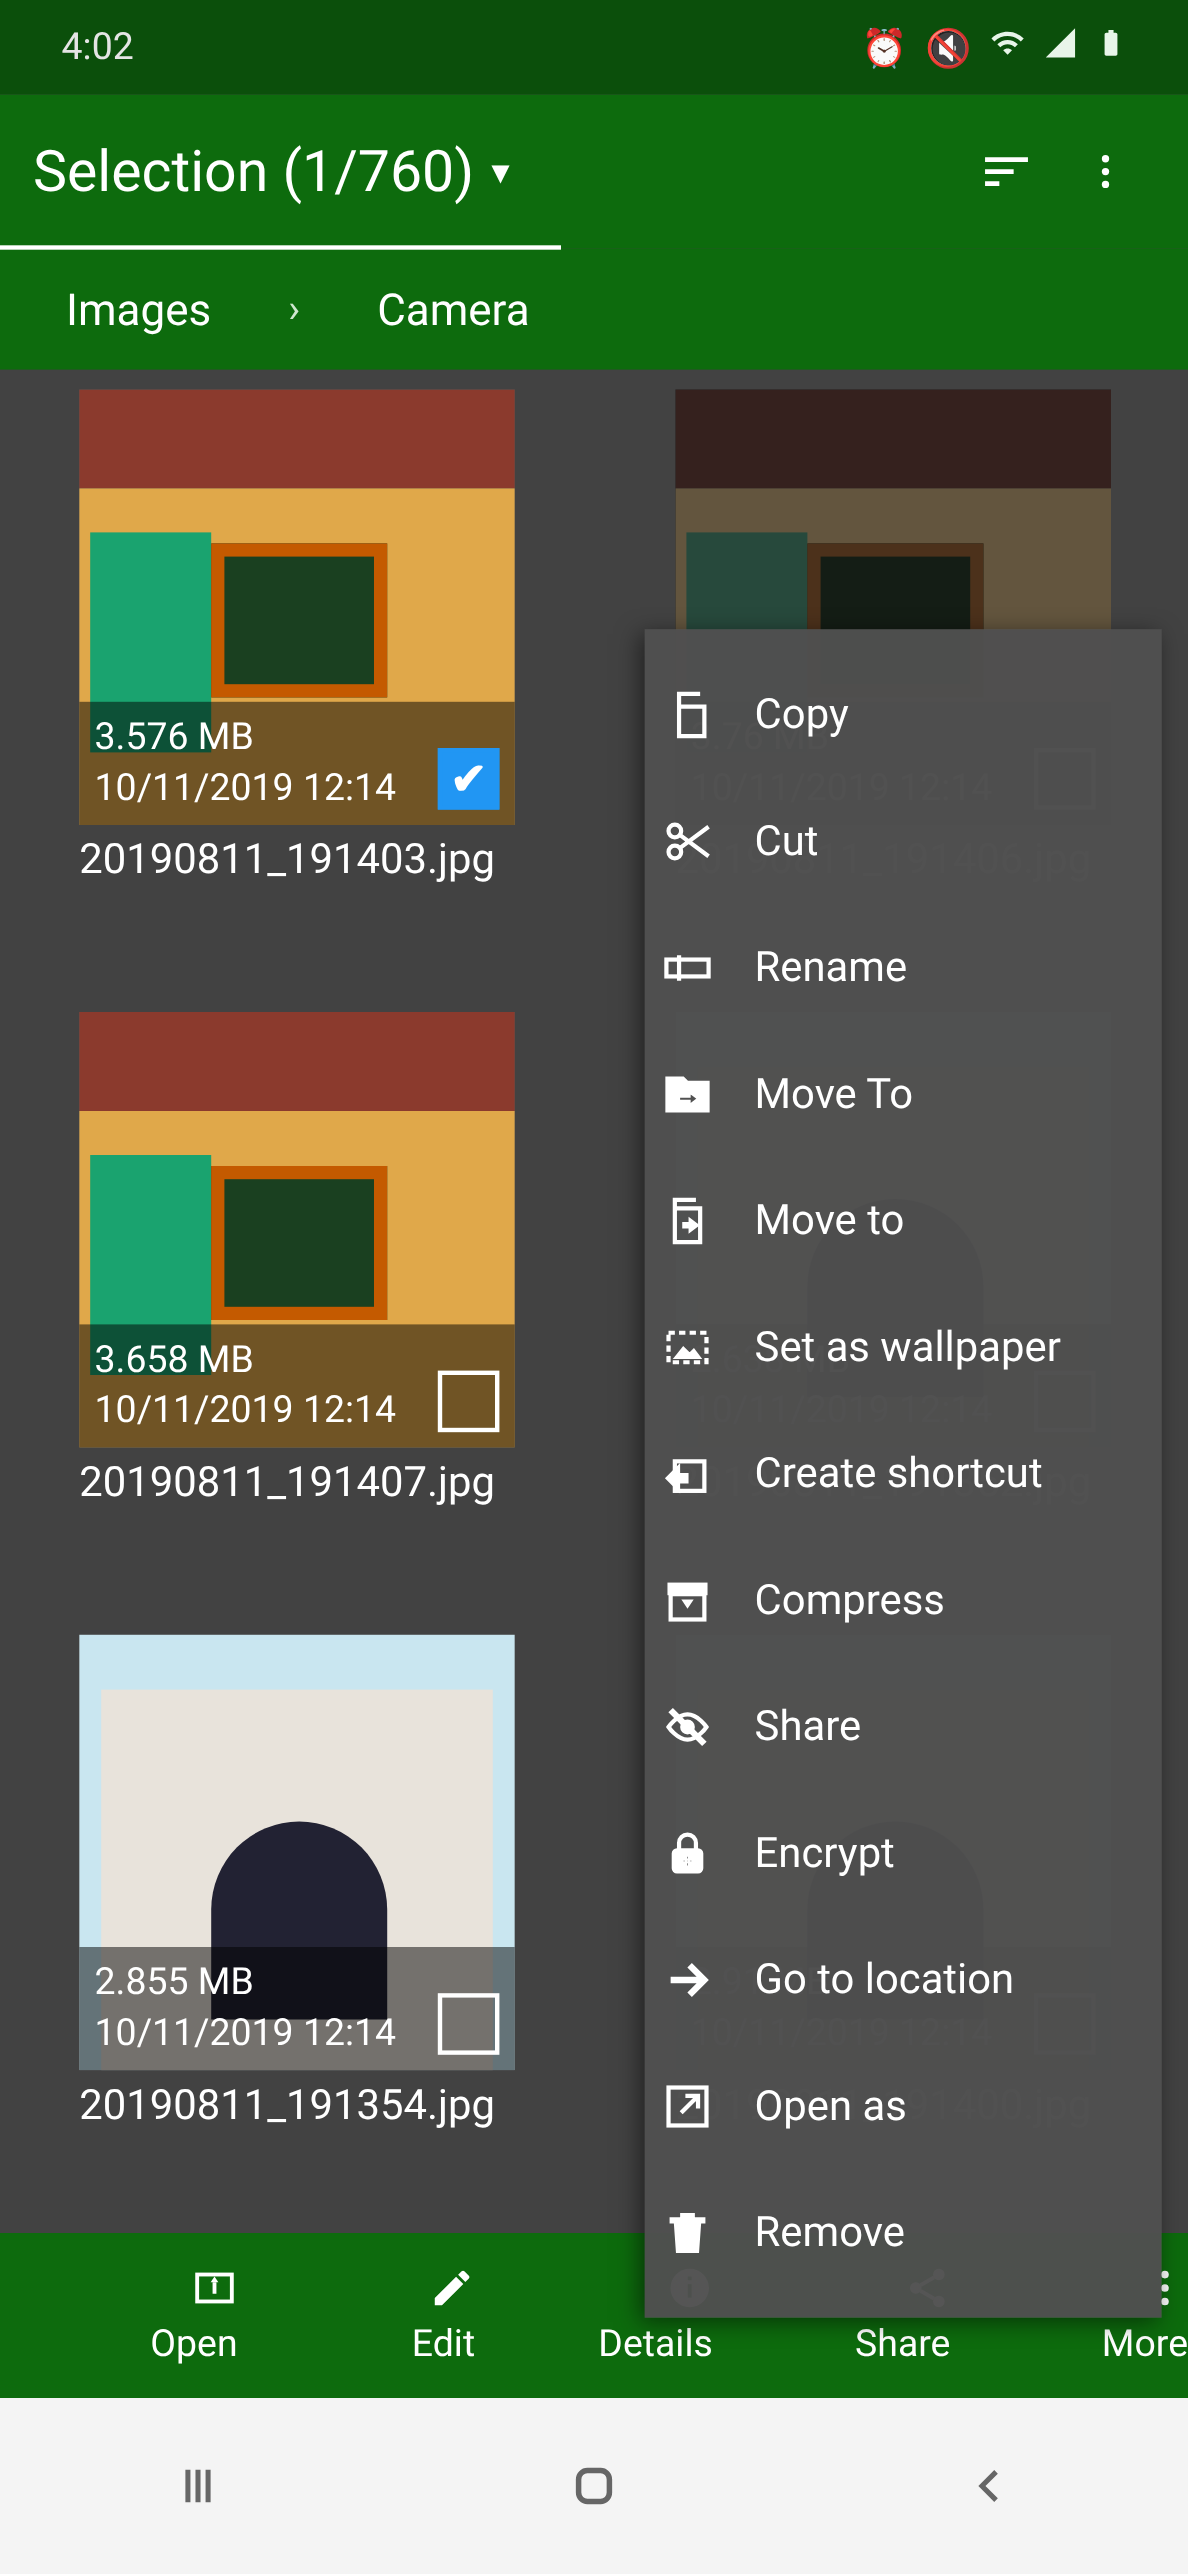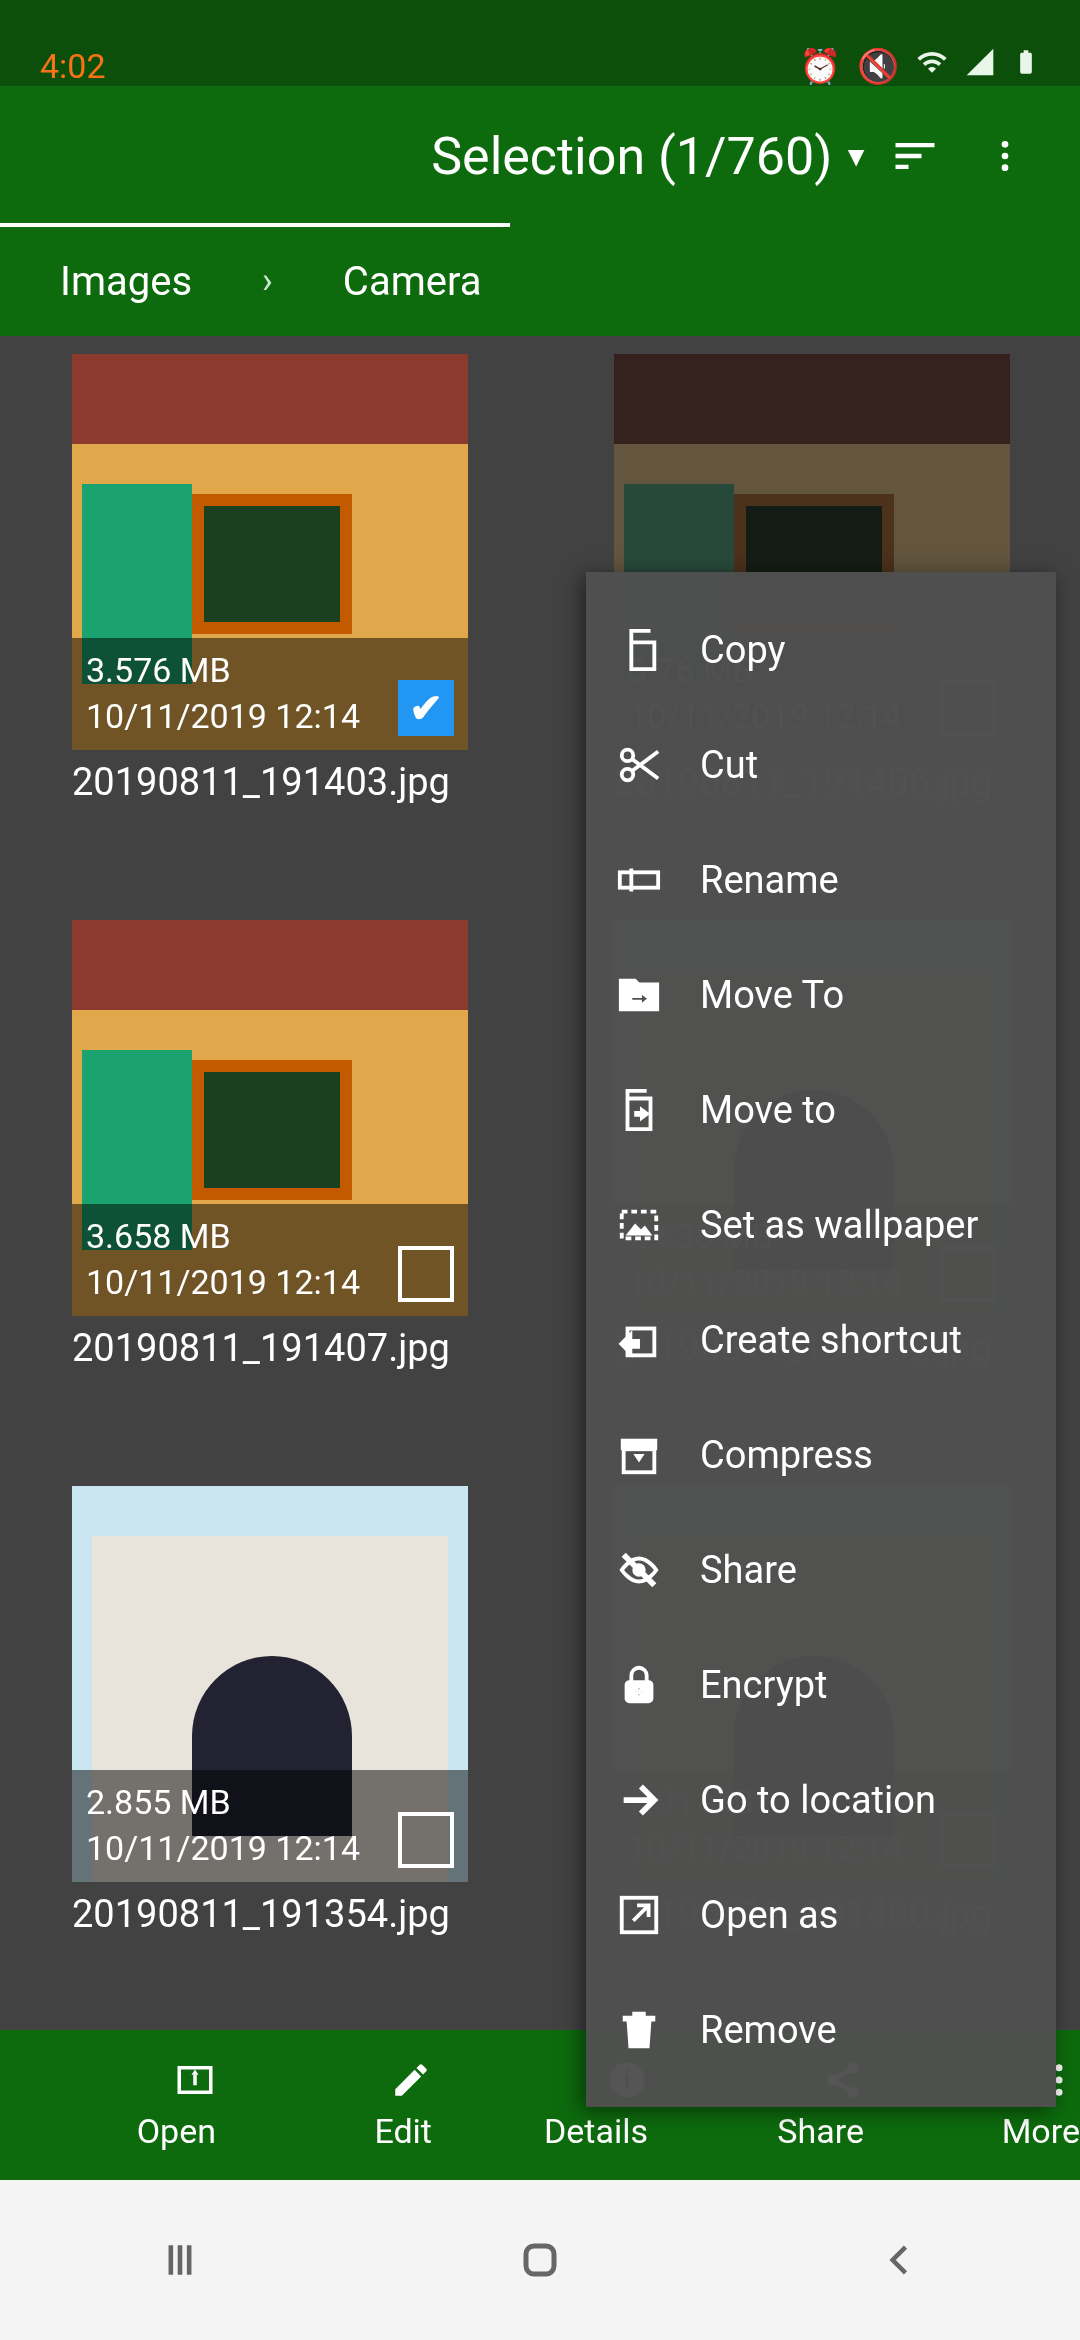--- a/index.html
+++ b/index.html
@@ -8,42 +8,41 @@
       height: 2340px;
       font-family: -apple-system, Roboto, sans-serif;
       background: #424242;
       overflow: hidden;
       position: relative;
     }
     .status-bar {
       height: 86px;
       background: #0b4f0b;
       display: flex;
-      align-items: flex-end;
+      align-items: center;
       justify-content: space-between;
-      padding: 0 40px;
-      color: #f97316;
+      padding: 0 56px;
+      color: #e5e5e5;
       font-size: 34px;
     }
     .status-icons { display: flex; gap: 16px; align-items: center; }
     .app-bar {
       height: 140px;
       background: #0d6b0d;
       display: flex;
       align-items: center;
       padding: 0 30px;
       color: #fff;
     }
     .selection-title {
       font-size: 52px;
       font-weight: 400;
       display: flex;
       align-items: center;
       flex: 1;
-      justify-content: flex-end;
     }
     .selection-title .tri { font-size: 28px; margin-left: 10px; }
     .sort-btn, .overflow-btn {
       width: 90px;
       height: 90px;
       display: flex;
       align-items: center;
       justify-content: center;
       color: #fff;
     }
@@ -124,21 +123,21 @@
       top: 572px;
       width: 470px;
       background: rgba(80,80,80,0.97);
       box-shadow: -4px 4px 20px rgba(0,0,0,0.5);
       z-index: 20;
       padding: 20px 0;
     }
     .ctx-item {
       display: flex;
       align-items: center;
-      padding: 0 30px;
+      padding: 0 16px;
       height: 115px;
       color: #fff;
       font-size: 38px;
       gap: 38px;
     }
     .ctx-icon { width: 46px; height: 46px; display:flex; align-items:center; justify-content:center; flex-shrink:0; }
     .ctx-icon svg { width: 46px; height: 46px; fill: #fff; stroke: #fff; }
     .bottom-bar {
       position: absolute;
       left:0; right:0;

